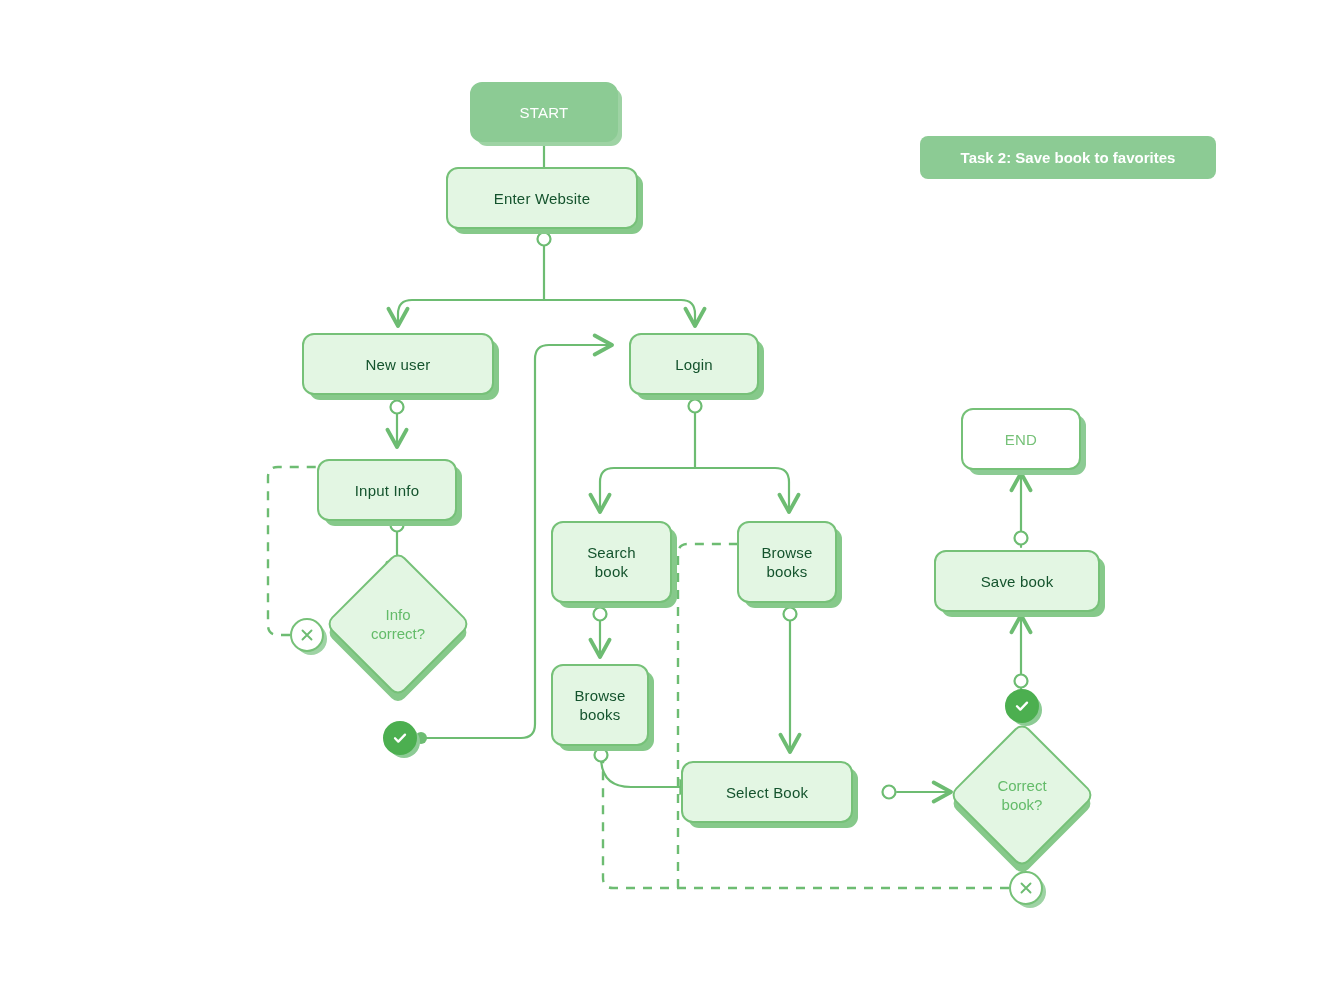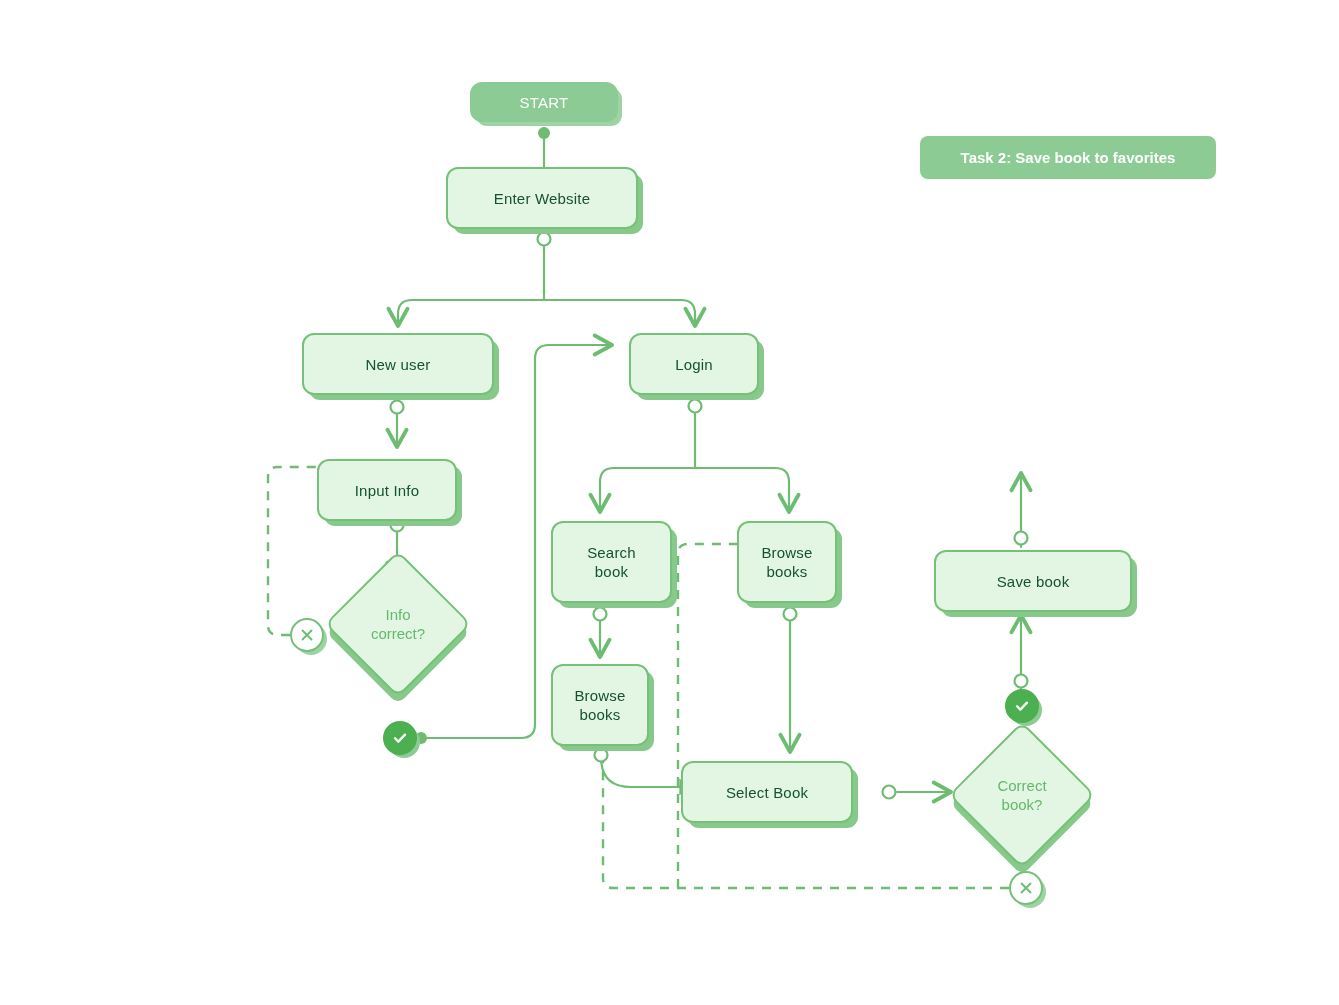--- a/index.html
+++ b/index.html
@@ -188,21 +188,21 @@
     <g fill="#6dbc72">
       <circle cx="544" cy="133" r="6"></circle>
       <circle cx="421" cy="738" r="6"></circle>
     </g>
   </svg>
 
   <div class="badge" style="left:920px; top:117px; width:296px; height:43px;">
     <span>Task 2: Save book to favorites</span>
   </div>
 
-  <div class="node start" style="left:470px; top:82px; width:148px; height:40px;">
+  <div class="node start" style="left:470px; top:82px; width:148px; height:60px;">
     <span>START</span>
   </div>
 
   <div class="node proc" style="left:446px; top:167px; width:192px; height:62px;">
     <span>Enter Website</span>
   </div>
 
   <div class="node proc" style="left:302px; top:333px; width:192px; height:62px;">
     <span>New user</span>
   </div>
@@ -224,24 +224,27 @@
   </div>
 
   <div class="node proc" style="left:551px; top:664px; width:98px; height:82px;">
     <span class="ml">Browse<br>books</span>
   </div>
 
   <div class="node proc" style="left:681px; top:761px; width:172px; height:62px;">
     <span>Select Book</span>
   </div>
 
-  <div class="node proc" style="left:934px; top:550px; width:198px; height:62px;">
+  <div class="node proc" style="left:934px; top:550px; width:166px; height:62px;">
     <span>Save book</span>
   </div>
 
+  <div class="node end" style="left:961px; top:408px; width:120px; height:62px;">
+    <span>END</span>
+  </div>
 
   <div class="diamond" style="left:346px; top:572px; width:104px; height:104px;">
     <div class="shape"></div>
     <div class="dlabel">
         <span class="ml">Info<br>correct?</span>
       </div>
   </div>
 
   <div class="diamond" style="left:970px; top:743px; width:104px; height:104px;">
     <div class="shape"></div>

